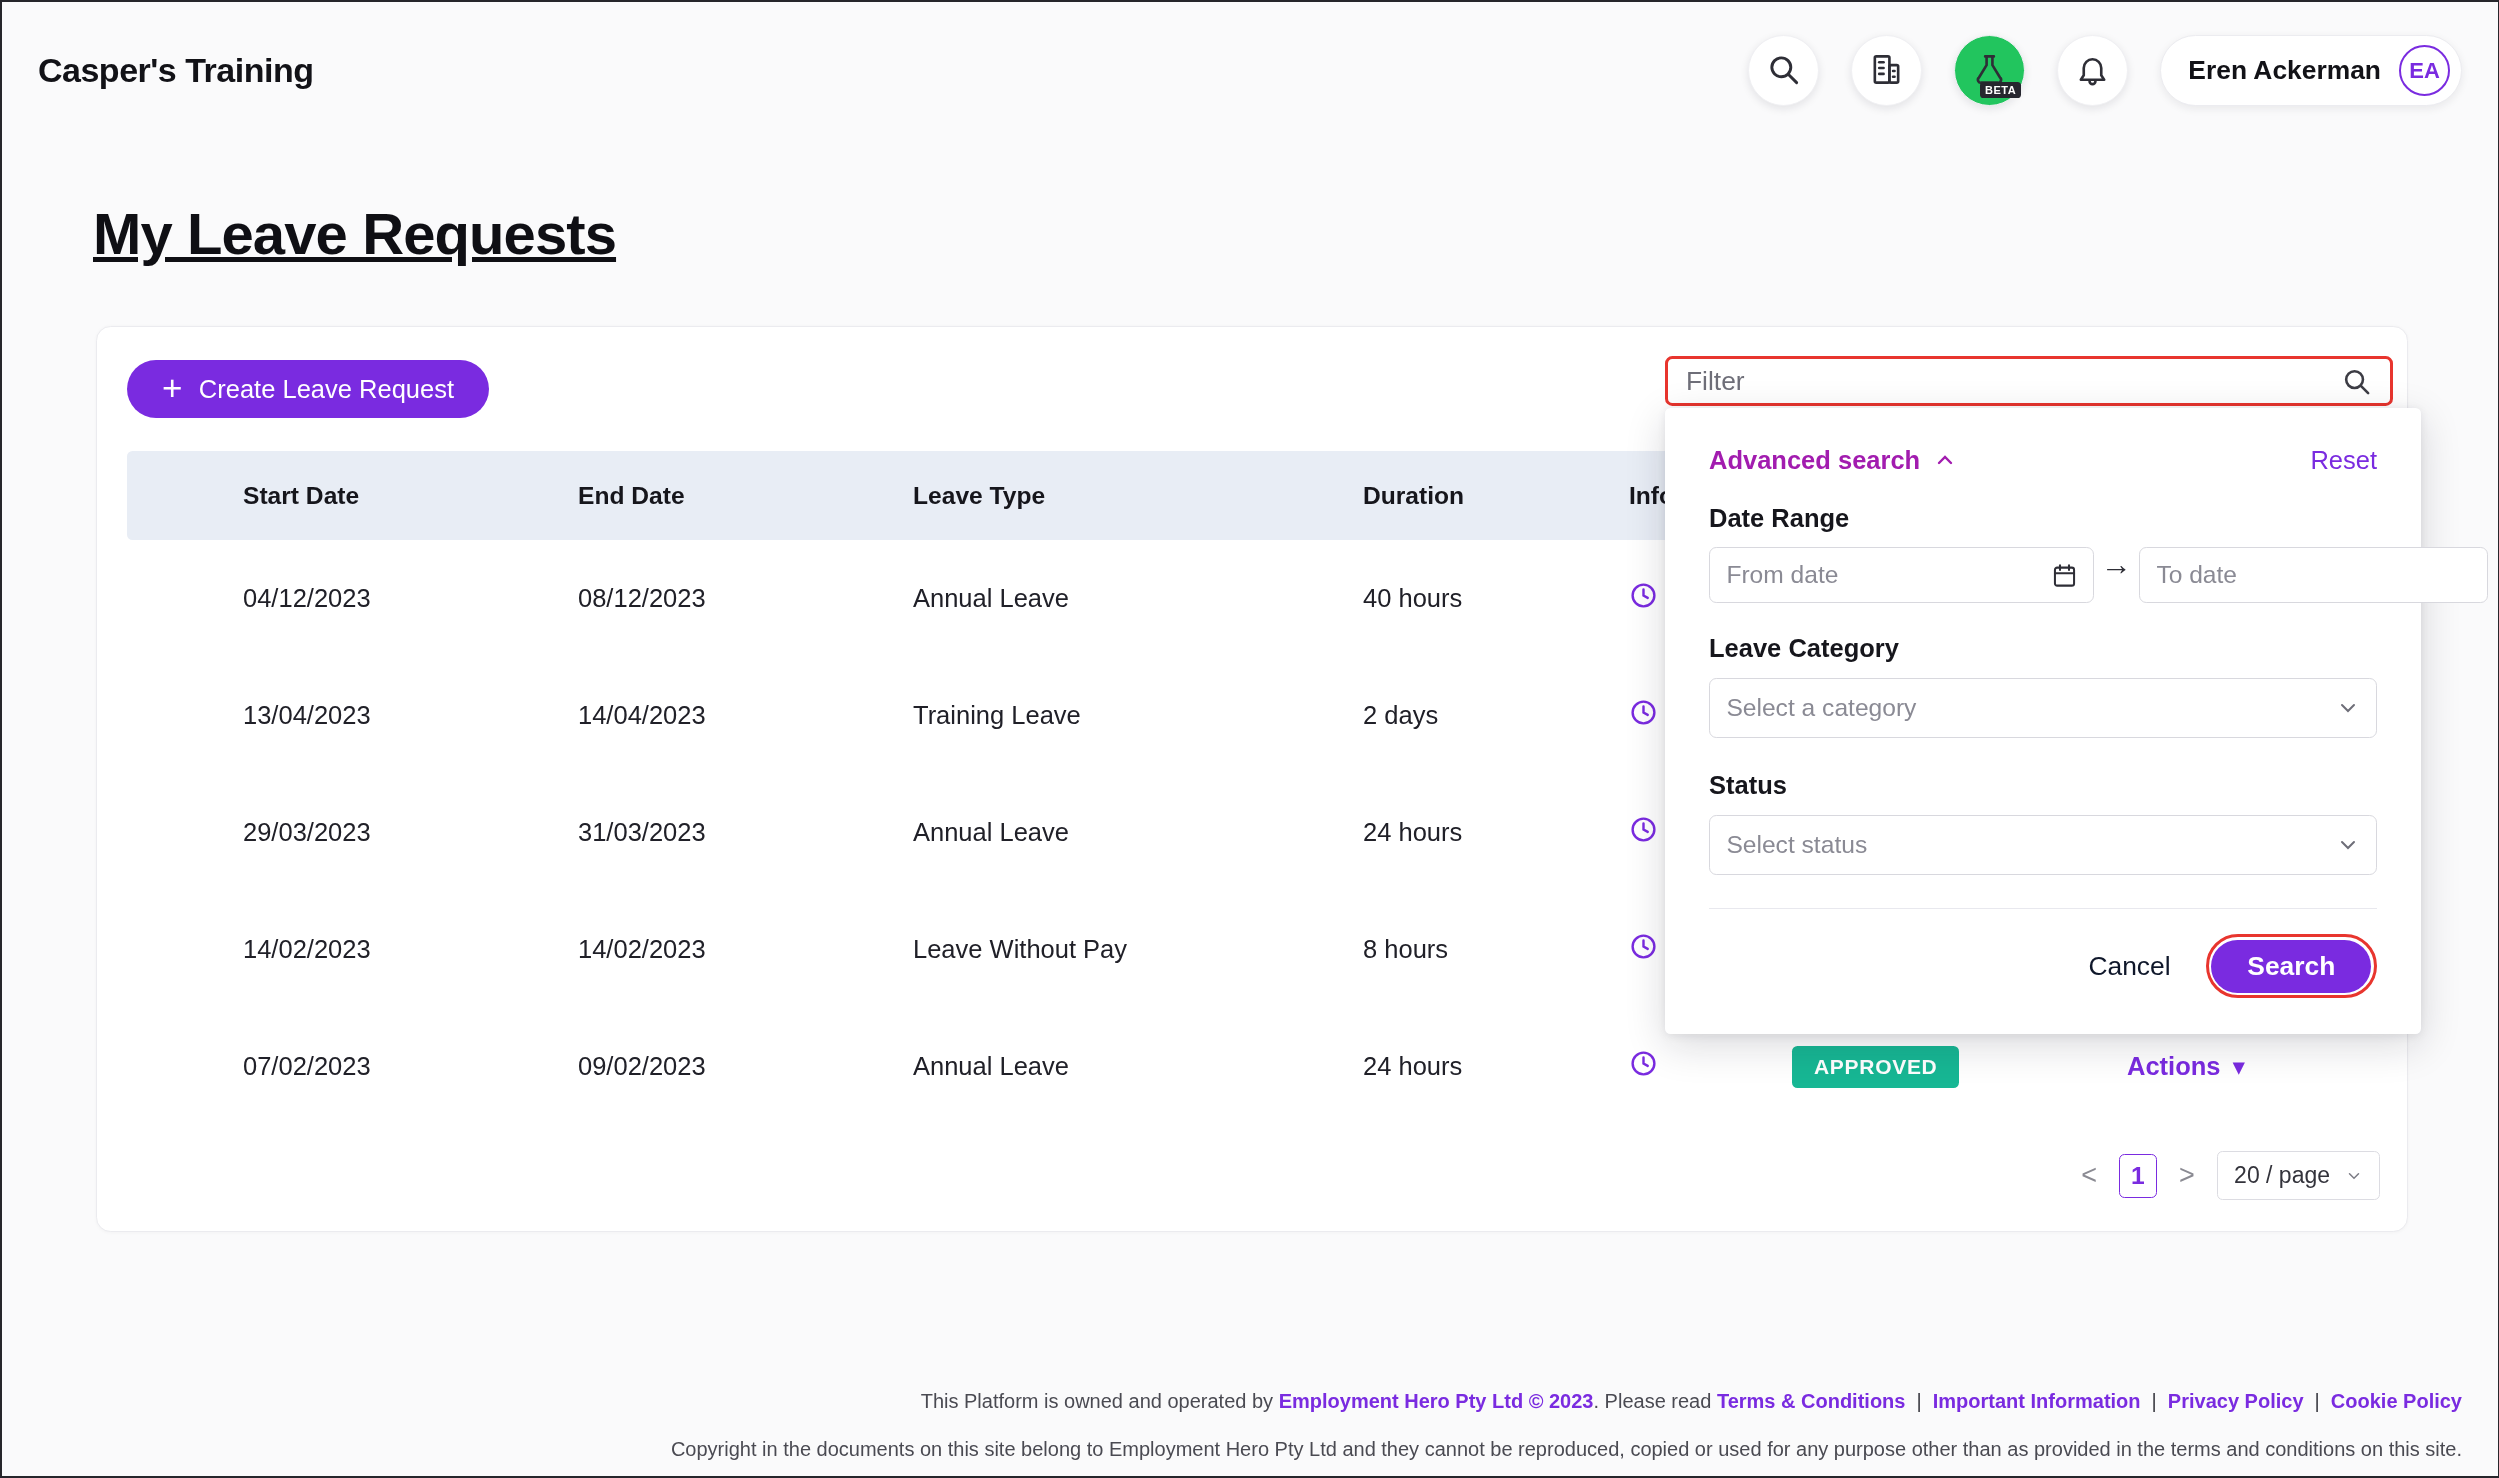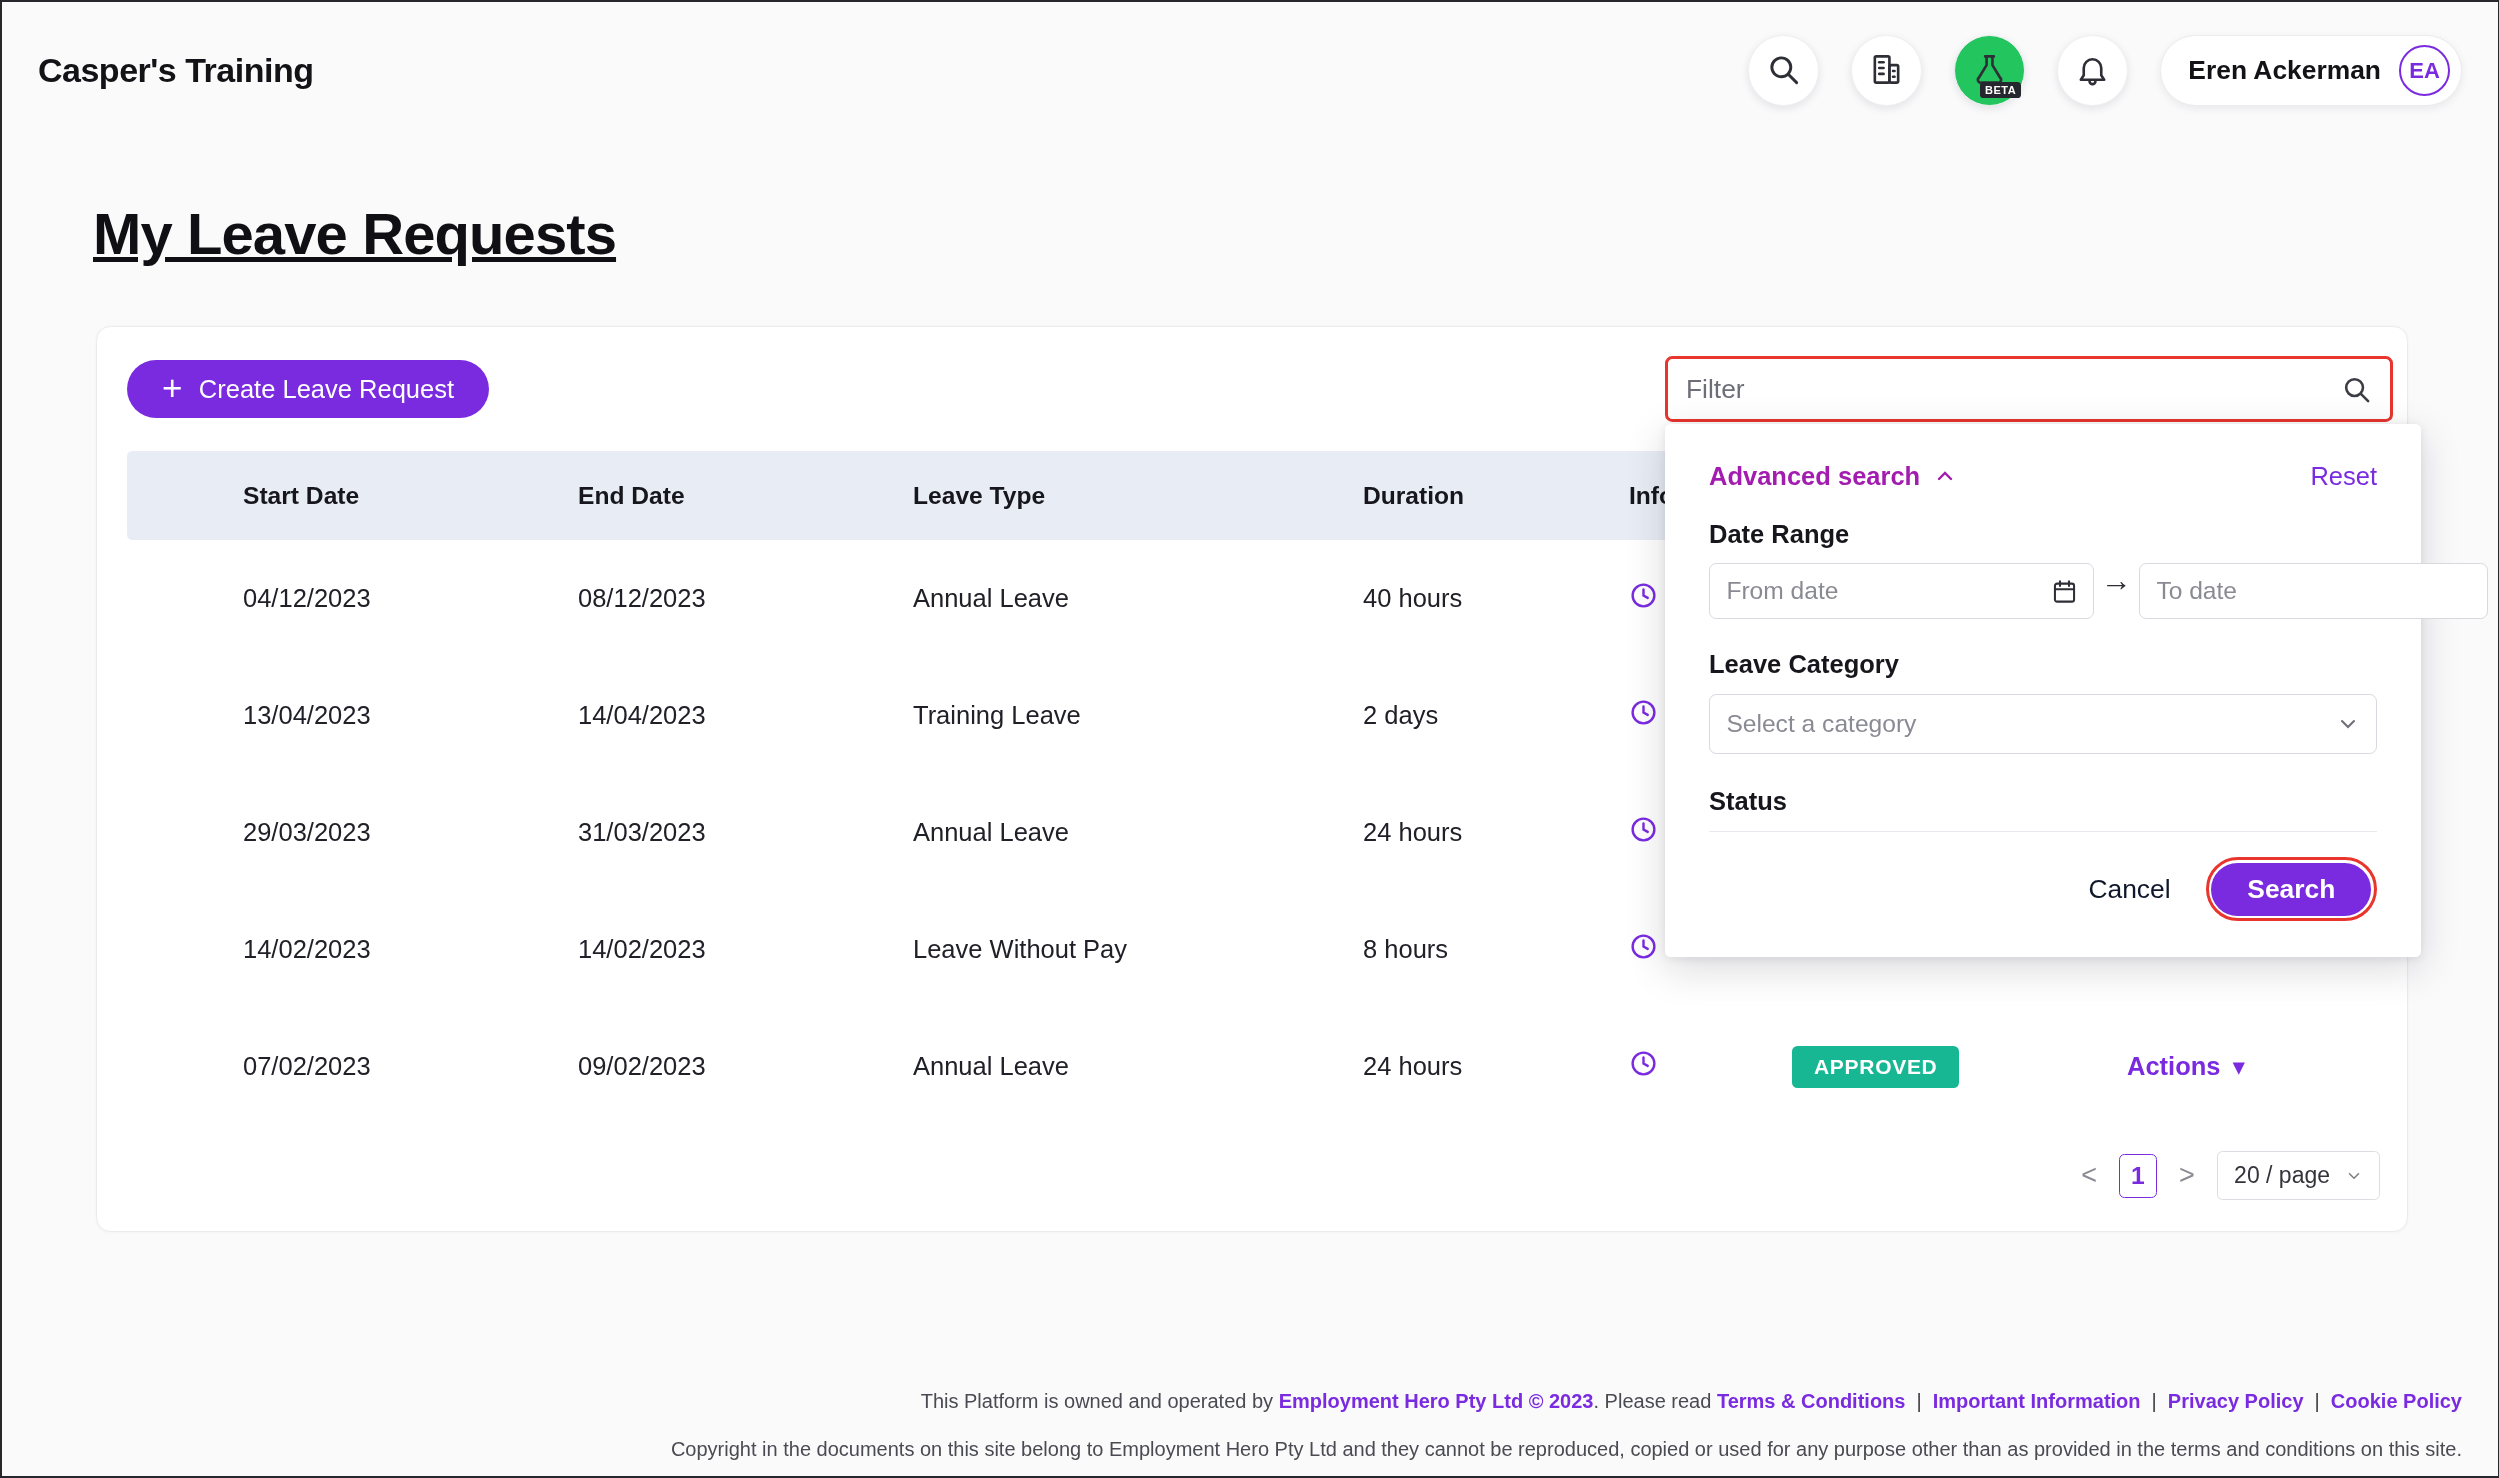--- a/index.html
+++ b/index.html
@@ -71,21 +71,21 @@
   .page-box { width:38px; height:44px; border:1.8px solid #7A2BE0; color:#7A2BE0; border-radius:5.5px;
               display:flex; align-items:center; justify-content:center;
               font-size:24.6px; font-weight:600; cursor:pointer; }
   .page-size { height:49px; border:1.8px solid #DCDCE2; border-radius:5.5px; background:#fff;
                display:flex; align-items:center; gap:14.6px; padding:0 16.4px;
                font-size:23px; color:#33333b; cursor:pointer; }
   .page-size svg { width:18px; height:18px; color:#7b7b84; }
 
   
   .filter-pop { position:absolute; left:1663px; top:354px; width:756px; z-index:30; }
-  .filter-input-wrap { width:728px; height:66px; border:3.6px solid #E8352E; border-radius:7.3px;
+  .filter-input-wrap { width:728px; height:50px; border:3.6px solid #E8352E; border-radius:7.3px;
                        background:#fff; display:flex; align-items:center; padding:0 18px; }
   .filter-input-wrap input { flex:1; border:none; outline:none; font-size:26.4px; color:#222;
                              font-family:"Liberation Sans", sans-serif; background:transparent; }
   .filter-input-wrap input::placeholder { color:#6e6e78; }
   .filter-search-ico { color:#3c3c44; display:inline-flex; }
   .filter-search-ico svg { width:31px; height:31px; }
 
   .panel { margin-top:1.8px; width:756px; background:#fff; border-radius:5.5px;
            box-shadow:0 11px 40px rgba(20,20,40,.16), 0 1.8px 9px rgba(20,20,40,.08);
            padding:38px 44px 36px; }
@@ -340,20 +340,26 @@
 
       <div class="field-label">Leave Category</div>
       <div class="select">
         <span>Select a category</span>
         <svg viewBox="0 0 24 24" fill="none" stroke="currentColor" stroke-width="2" stroke-linecap="round">
             <polyline points="6 9 12 15 18 9"></polyline>
           </svg>
       </div>
 
       <div class="field-label">Status</div>
+      <div class="select">
+        <span>Select status</span>
+        <svg viewBox="0 0 24 24" fill="none" stroke="currentColor" stroke-width="2" stroke-linecap="round">
+            <polyline points="6 9 12 15 18 9"></polyline>
+          </svg>
+      </div>
 
       <hr class="panel-divider">
 
       <div class="panel-actions">
         <span class="cancel-link">Cancel</span>
         <span class="search-ring">
           <button class="search-btn">Search</button>
         </span>
       </div>
     </div>

